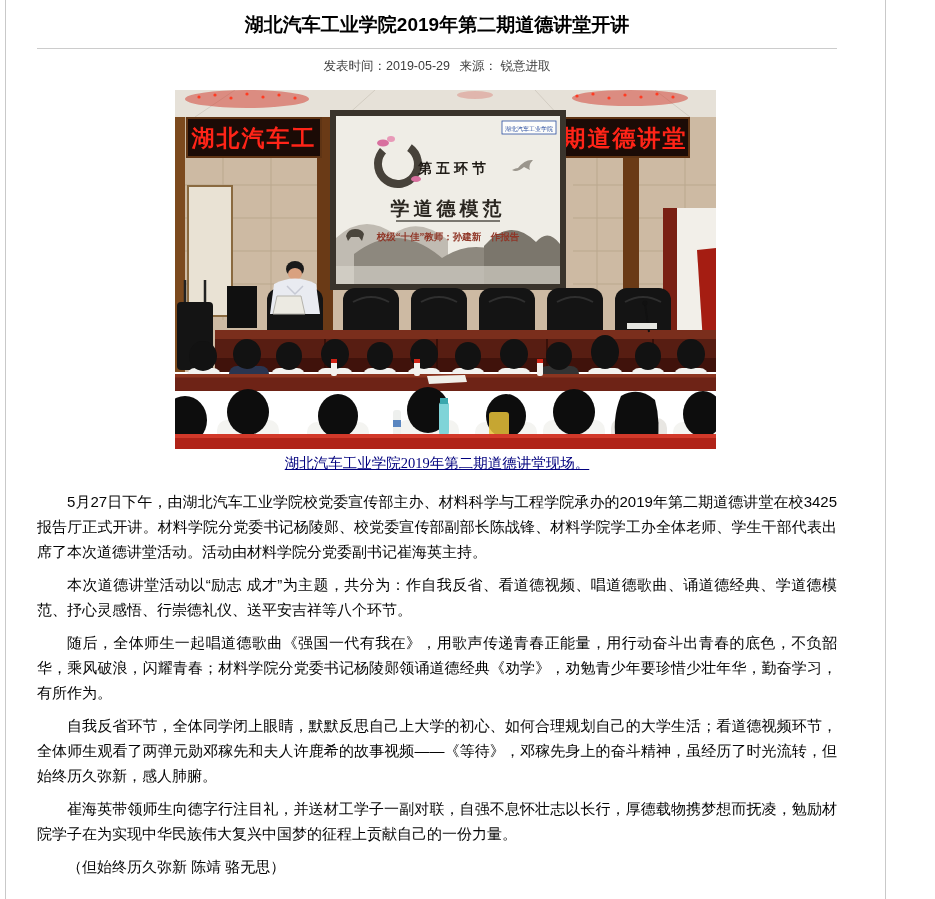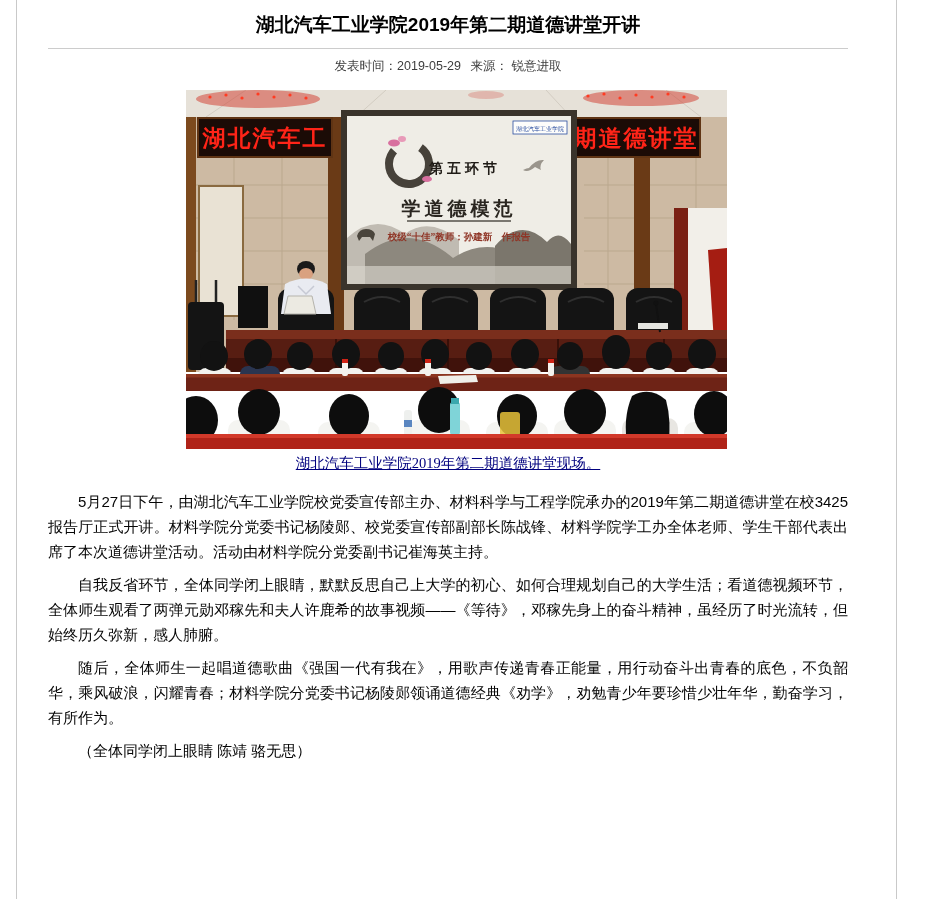--- a/index.html
+++ b/index.html
@@ -10,21 +10,21 @@
     font-family: "Liberation Sans", "DejaVu Sans", sans-serif;
   }
   .page {
     position: relative;
     width: 935px;
     height: 899px;
     overflow: hidden;
   }
   .container {
     position: absolute;
-    left: 16px;
+    left: 5px;
     width: 881px;
     height: 899px;
     border-left: 1px solid #c9c9c9;
     border-right: 1px solid #c9c9c9;
     background: #fff;
     padding: 8px 40px 0 23px;
   }
   h1.article-title {
     margin: 4px 20px 10px 20px;
     text-align: center;
@@ -312,19 +312,21 @@
         <g>
           <rect x="0" y="344" width="541" height="15" fill="#b02318"></rect>
           <rect x="0" y="344" width="541" height="4" fill="#d2392a"></rect>
         </g>
       </svg>
       <figcaption class="photo-caption">湖北汽车工业学院2019年第二期道德讲堂现场。</figcaption>
     </figure>
 
     <div class="article-body">
       <p>5月27日下午，由湖北汽车工业学院校党委宣传部主办、材料科学与工程学院承办的2019年第二期道德讲堂在校3425报告厅正式开讲。材料学院分党委书记杨陵郧、校党委宣传部副部长陈战锋、材料学院学工办全体老师、学生干部代表出席了本次道德讲堂活动。活动由材料学院分党委副书记崔海英主持。</p>
+      <p>本次道德讲堂活动以“励志 成才”为主题，共分为：作自我反省、看道德视频、唱道德歌曲、诵道德经典、学道德模范、抒心灵感悟、行崇德礼仪、送平安吉祥等八个环节。</p>
+      <p>随后，全体师生一起唱道德歌曲《强国一代有我在》，用歌声传递青春正能量，用行动奋斗出青春的底色，不负韶华，乘风破浪，闪耀青春；材料学院分党委书记杨陵郧领诵道德经典《劝学》，劝勉青少年要珍惜少壮年华，勤奋学习，有所作为。</p>
       <p>自我反省环节，全体同学闭上眼睛，默默反思自己上大学的初心、如何合理规划自己的大学生活；看道德视频环节，全体师生观看了两弹元勋邓稼先和夫人许鹿希的故事视频——《等待》，邓稼先身上的奋斗精神，虽经历了时光流转，但始终历久弥新，感人肺腑。</p>
-      <p>随后，全体师生一起唱道德歌曲《强国一代有我在》，用歌声传递青春正能量，用行动奋斗出青春的底色，不负韶华，乘风破浪，闪耀青春；材料学院分党委书记杨陵郧领诵道德经典《劝学》，劝勉青少年要珍惜少壮年华，勤奋学习，有所作为。</p>
-      <p>（全体同学闭上眼睛 陈靖 骆无思）</p>
+      <p>崔海英带领师生向德字行注目礼，并送材工学子一副对联，自强不息怀壮志以长行，厚德载物携梦想而抚凌，勉励材院学子在为实现中华民族伟大复兴中国梦的征程上贡献自己的一份力量。</p>
+      <p>（但始终历久弥新 陈靖 骆无思）</p>
     </div>
 
   </div>
 </div>
 
 </body></html>

